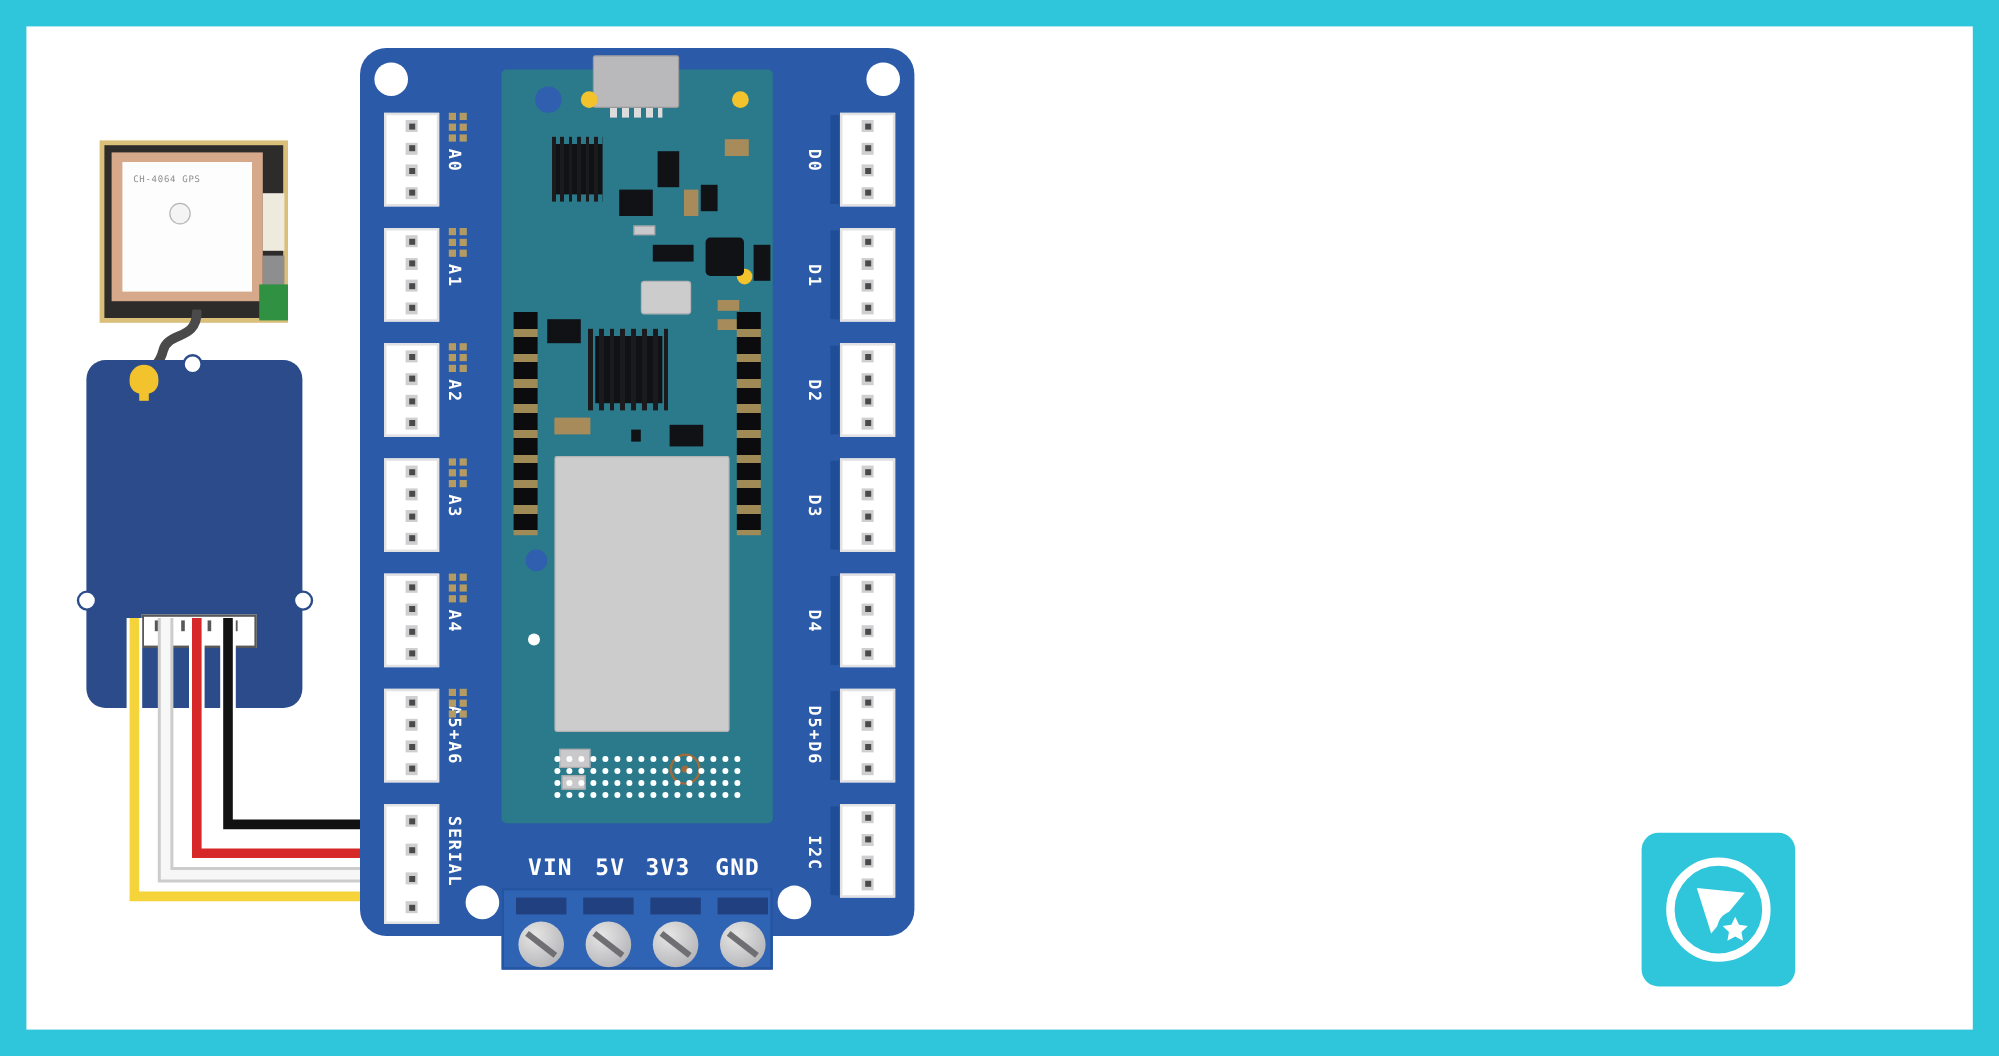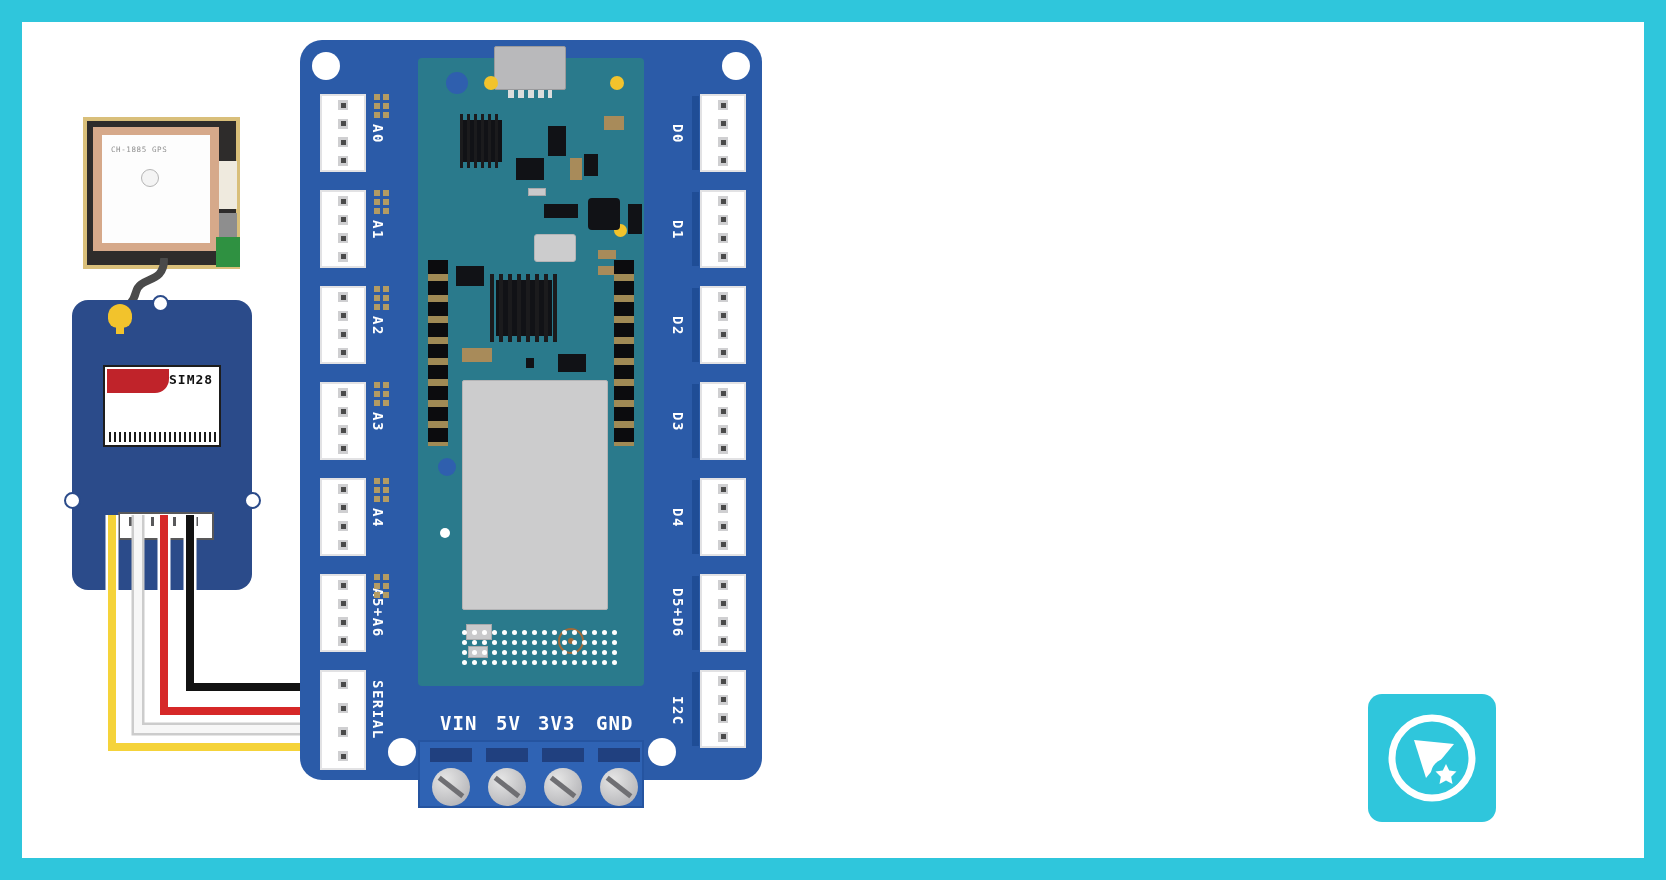--- a/index.html
+++ b/index.html
@@ -128,43 +128,38 @@
   <div class="frame-edge frame-top"></div>
   <div class="frame-edge frame-bottom"></div>
   <div class="frame-edge frame-right"></div>
 
   <div id="gps-antenna">
     <div class="ant-gold"></div>
     <div class="ant-black"></div>
     <div class="ant-conn-green"></div>
     <div class="ant-copper"></div>
     <div class="ant-white"></div>
-    <div class="ant-label">CH-1885 GPS</div>
+    <div class="ant-label">CH-4064 GPS</div>
     <div class="ant-feed"></div>
     <div class="ant-conn-white"></div>
     <div class="ant-conn-grey"></div>
     <div class="ant-green-bot"></div>
   </div>
 
   <svg id="antenna-cable" viewBox="0 0 70 62">
     <path d="M64 2 C64 26 40 18 36 34 C33 46 26 50 18 56" stroke="#4a4a4a" stroke-width="8" fill="none" stroke-linecap="round"></path>
   </svg>
 
   <div id="gps-module">
     <div class="mod-ant-pin"></div>
     <div class="mod-ant-pad"></div>
     <div class="mod-hole h1"></div>
     <div class="mod-hole h2"></div>
     <div class="mod-hole h3"></div>
 
-    <div class="mod-label">
-      <div class="mod-label-red"></div>
-      <div class="mod-label-txt">SIM28</div>
-      <div class="mod-label-barcode"></div>
-    </div>
 
     <div class="mod-grove">
       <i style="left:9px"></i>
         <i style="left:31px"></i>
         <i style="left:53px"></i>
         <i style="left:75px"></i>
     </div>
   </div>
 
   <svg id="wires" viewBox="0 0 290 260">

